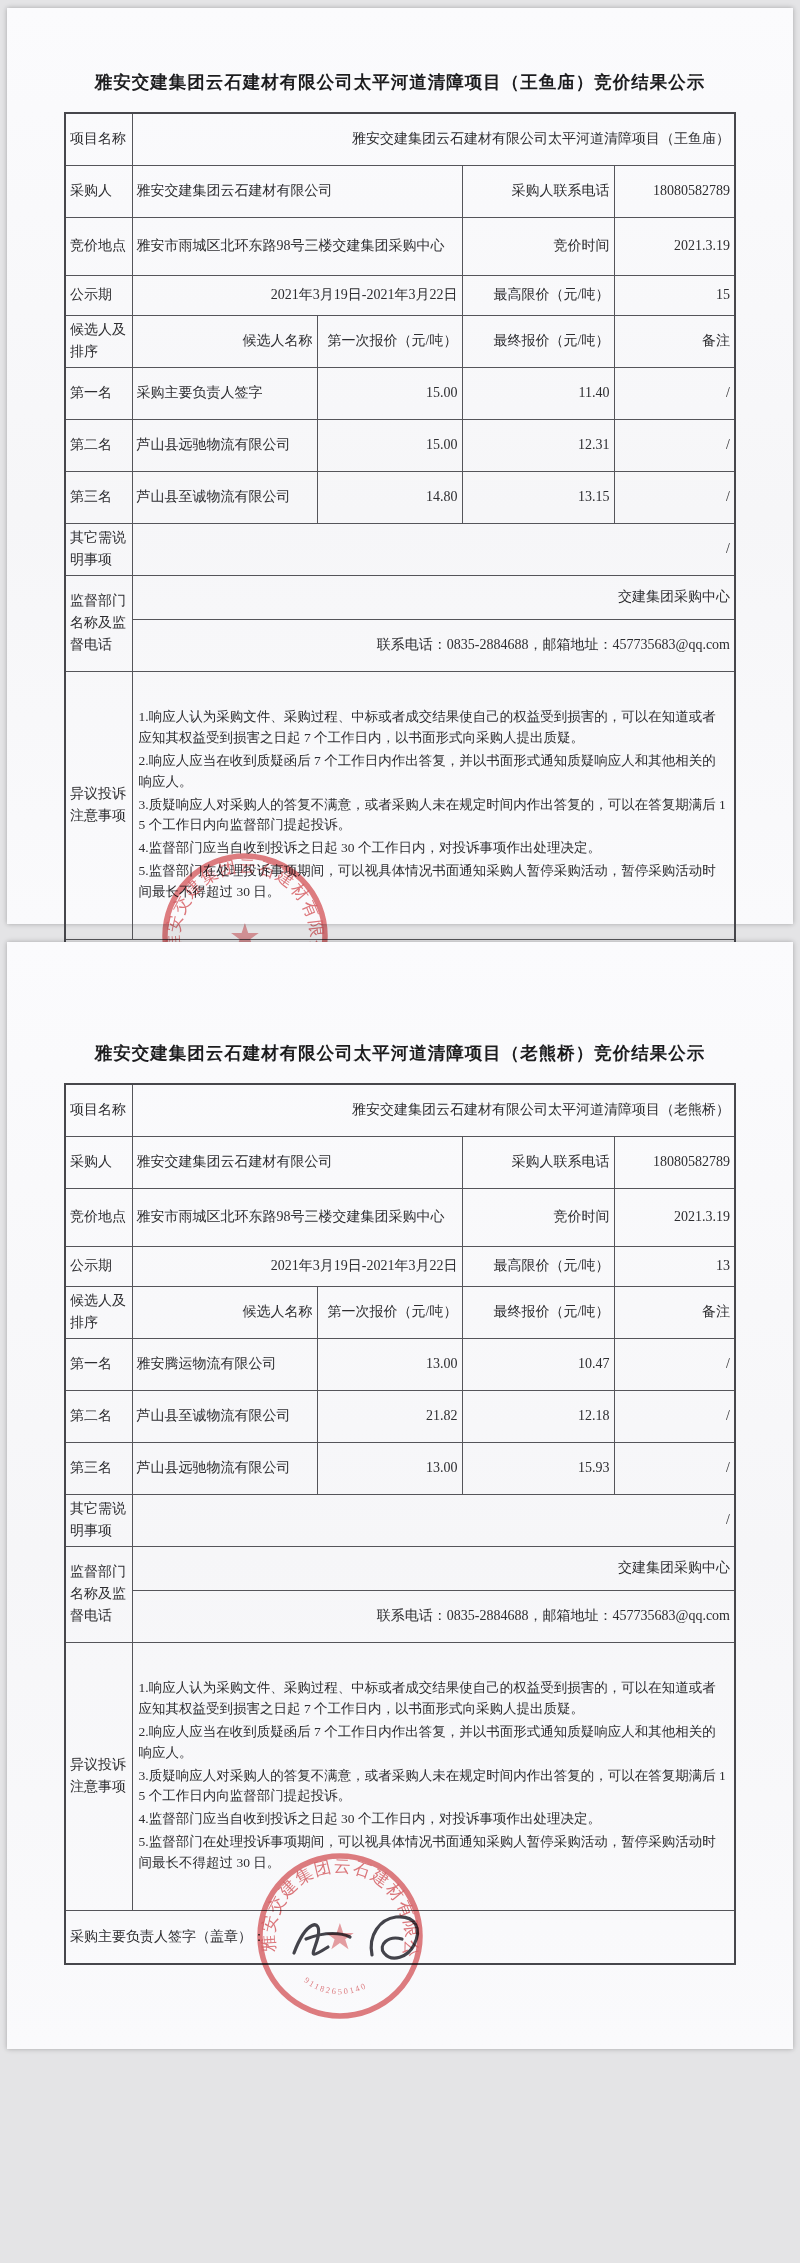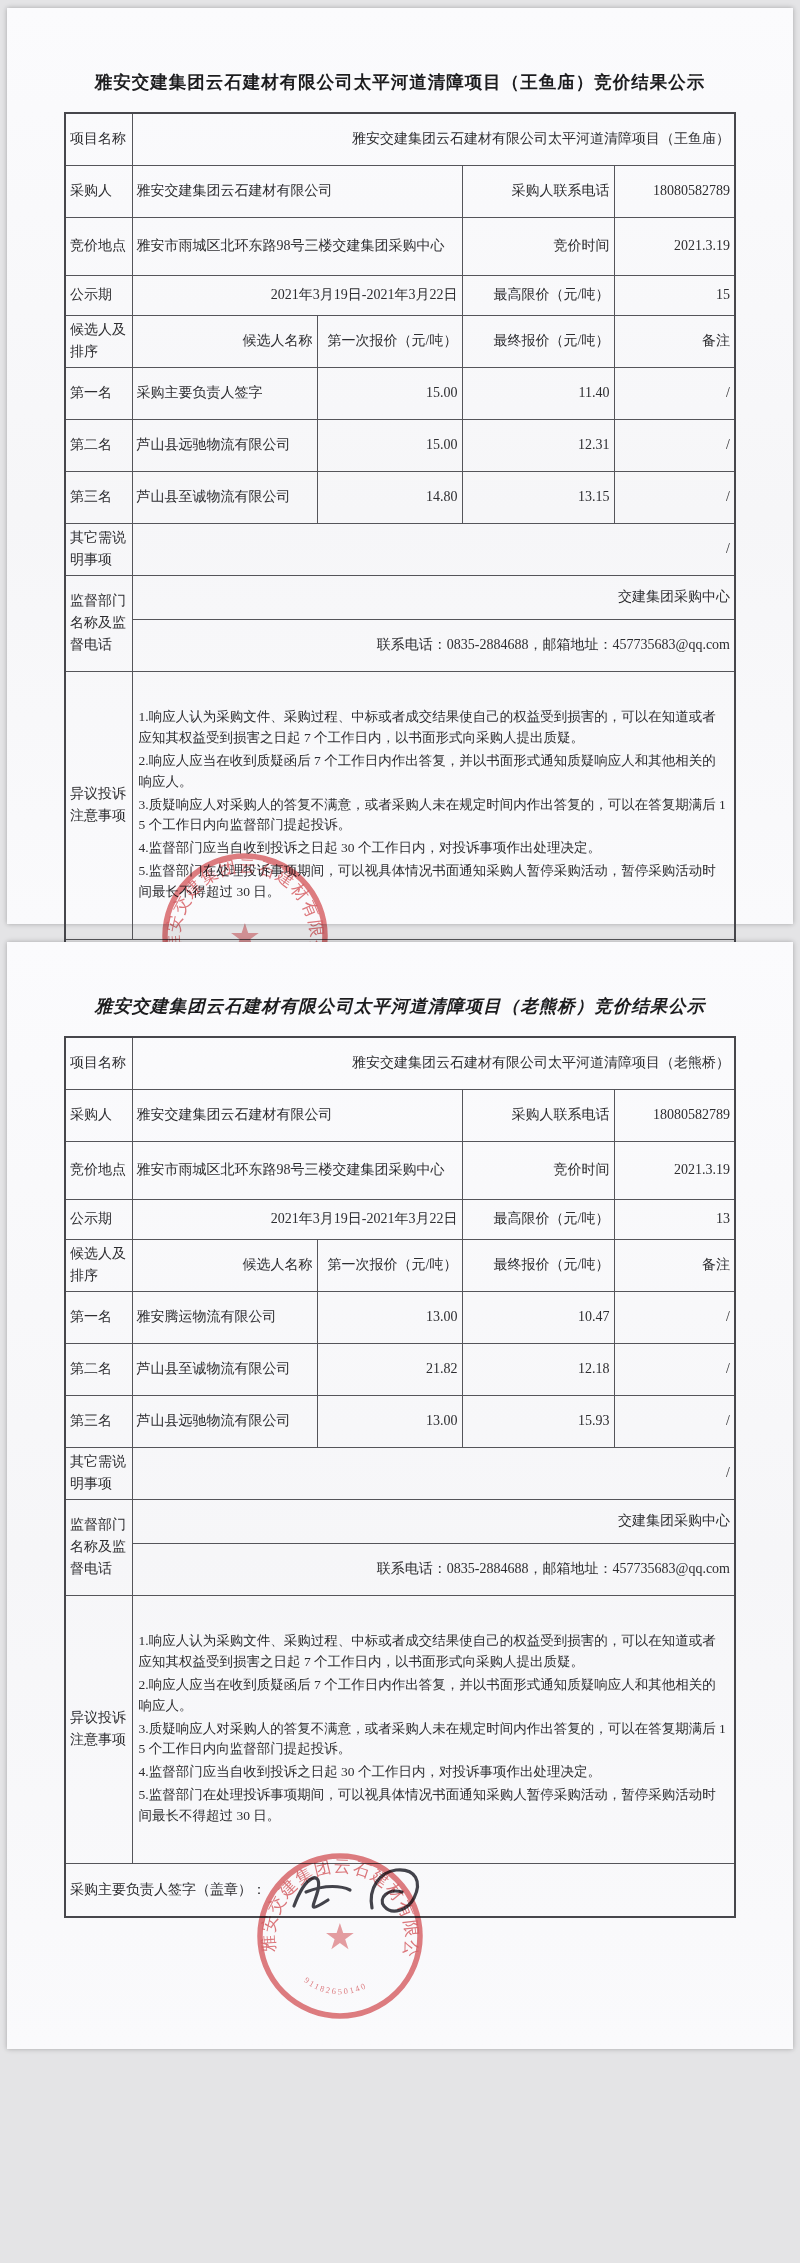--- a/index.html
+++ b/index.html
@@ -21,21 +21,21 @@
   .sheet-2{height:1107px;margin-top:18px;}
   .doc-title{
     margin:0;
     text-align:center;
     font-size:17.5px;
     font-weight:bold;
     letter-spacing:1px;
     color:#1c1c1e;
   }
   .sheet-1 .doc-title{padding-top:62px;}
-  .sheet-2 .doc-title{padding-top:52px;font-style:italic;}
+  .sheet-2 .doc-title{padding-top:99px;}
   table.doc{
     width:670px;
     margin:18px auto 0;
     border-collapse:collapse;
     table-layout:fixed;
     font-size:14px;
   }
   table.doc td{
     border:1px solid #55555a;
     padding:2px 4px;

